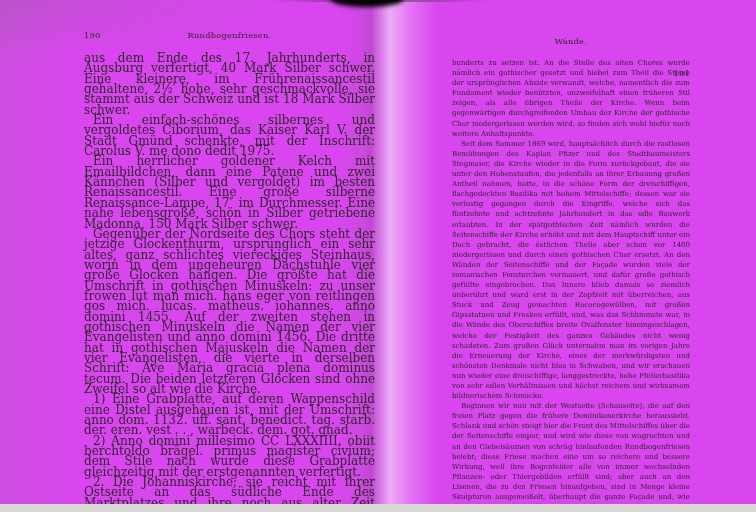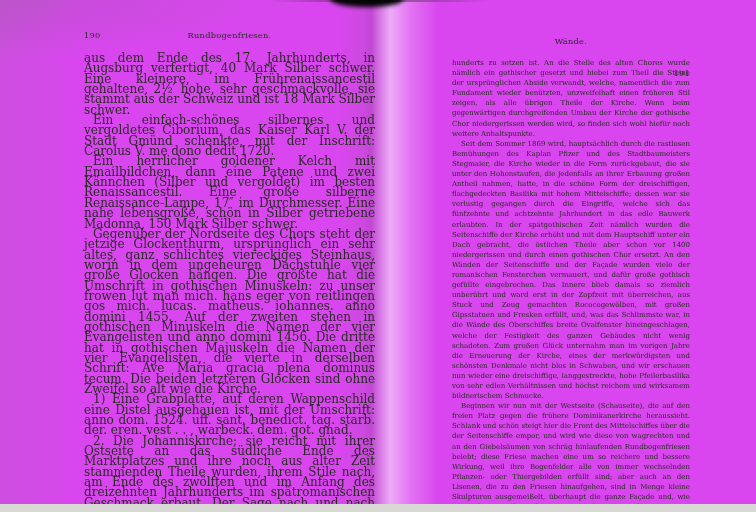--- a/index.html
+++ b/index.html
@@ -78,24 +78,25 @@
   <div class="binding-streak"></div>
   <div class="binding-blob"></div>
 
   <div class="page page-left">
     <div class="pg-header">
       <span class="pnum-left">190</span>
       <span class="running">Rundbogenfriesen.</span>
     </div>
     <div class="pg-body">
       <p class="cont">aus dem Ende des 17. Jahrhunderts, in Augsburg verfertigt, 40 Mark Silber schwer. Eine kleinere, im Frührenaissancestil gehaltene, 2½′ hohe, sehr geschmackvolle, sie stammt aus der Schweiz und ist 18 Mark Silber schwer.</p>
-      <p>Ein einfach-schönes silbernes und vergoldetes Ciborium, das Kaiser Karl V. der Stadt Gmünd schenkte, mit der Inschrift: Carolus V. me dono dedit 1720.</p>
+      <p>Ein einfach-schönes silbernes und vergoldetes Ciborium, das Kaiser Karl V. der Stadt Gmünd schenkte, mit der Inschrift: Carolus V. me dono dedit 1975.</p>
       <p>Ein herrlicher goldener Kelch mit Emailbildchen, dann eine Patene und zwei Kännchen (Silber und vergoldet) im besten Renaissancestil. Eine große silberne Renaissance-Lampe, 17″ im Durchmesser. Eine nahe lebensgroße, schön in Silber getriebene Madonna, 150 Mark Silber schwer.</p>
       <p>Gegenüber der Nordseite des Chors steht der jetzige Glockenthurm, ursprünglich ein sehr altes, ganz schlichtes viereckiges Steinhaus, worin in dem ungeheuren Dachstuhle vier große Glocken hängen. Die größte hat die Umschrift in gothischen Minuskeln: zu unser frowen lut man mich. hans eger von reitlingen gos mich. lucas. matheus. iohannes. anno domini 1455. Auf der zweiten stehen in gothischen Minuskeln die Namen der vier Evangelisten und anno domini 1456. Die dritte hat in gothischen Majuskeln die Namen der vier Evangelisten, die vierte in derselben Schrift: Ave Maria gracia plena dominus tecum. Die beiden letzteren Glocken sind ohne Zweifel so alt wie die Kirche.</p>
-      <p>1) Eine Grabplatte, auf deren Wappenschild eine Distel ausgehauen ist, mit der Umschrift: anno dom. 1524. uff. sant. benedict. tag. starb. der. eren. vest . . , warbeck. dem. got. gnad.</p>
+      <p>1) Eine Grabplatte, auf deren Wappenschild eine Distel ausgehauen ist, mit der Umschrift: anno dom. 1132. uff. sant. benedict. tag. starb. der. eren. vest . . , warbeck. dem. got. gnad.</p>
+      <p>2) Anno domini millesimo CC LXXXIIII. obiit berchtoldo brägel. primus magister civium; dem Stile nach wurde diese Grabplatte gleichzeitig mit der erstgenannten verfertigt.</p>
       <p>2. Die Johanniskirche; sie reicht mit ihrer Ostseite an das südliche Ende des Marktplatzes und ihre noch aus alter Zeit stammenden Theile wurden, ihrem Stile nach, am Ende des zwölften und im Anfang des dreizehnten Jahrhunderts im spätromanischen Geschmack erbaut. Der Sage nach und nach jener (sehr späten) früher über dem Triumphbogen befindlichen Inschrift soll die Kirche gestiftet sein von der Herzogin Agnes, der Gemahlin Herzogs Friedrichs I. von Hohenstaufen († 1105), welche auf der Jagd ihren Ehering an dieser Stelle verloren und wunderbarer Weise wieder erhalten habe. Die Inschrift lautete: Invento Agnetis annulo Laureacenses posteritati edificaverunt. Am Ende liegt aber dieser Sage doch eine gewisse geschichtliche Wahrheit zu Grunde, soviel nämlich, daß die ursprüngliche Anlage des Chores in den Anfang des zwölften Jahr-</p>
     </div>
   </div>
 
   <div class="page page-right">
     <div class="pg-header">
       <span class="running">Wände.</span>
       <span class="pnum-right">191</span>
     </div>
     <div class="pg-body">

